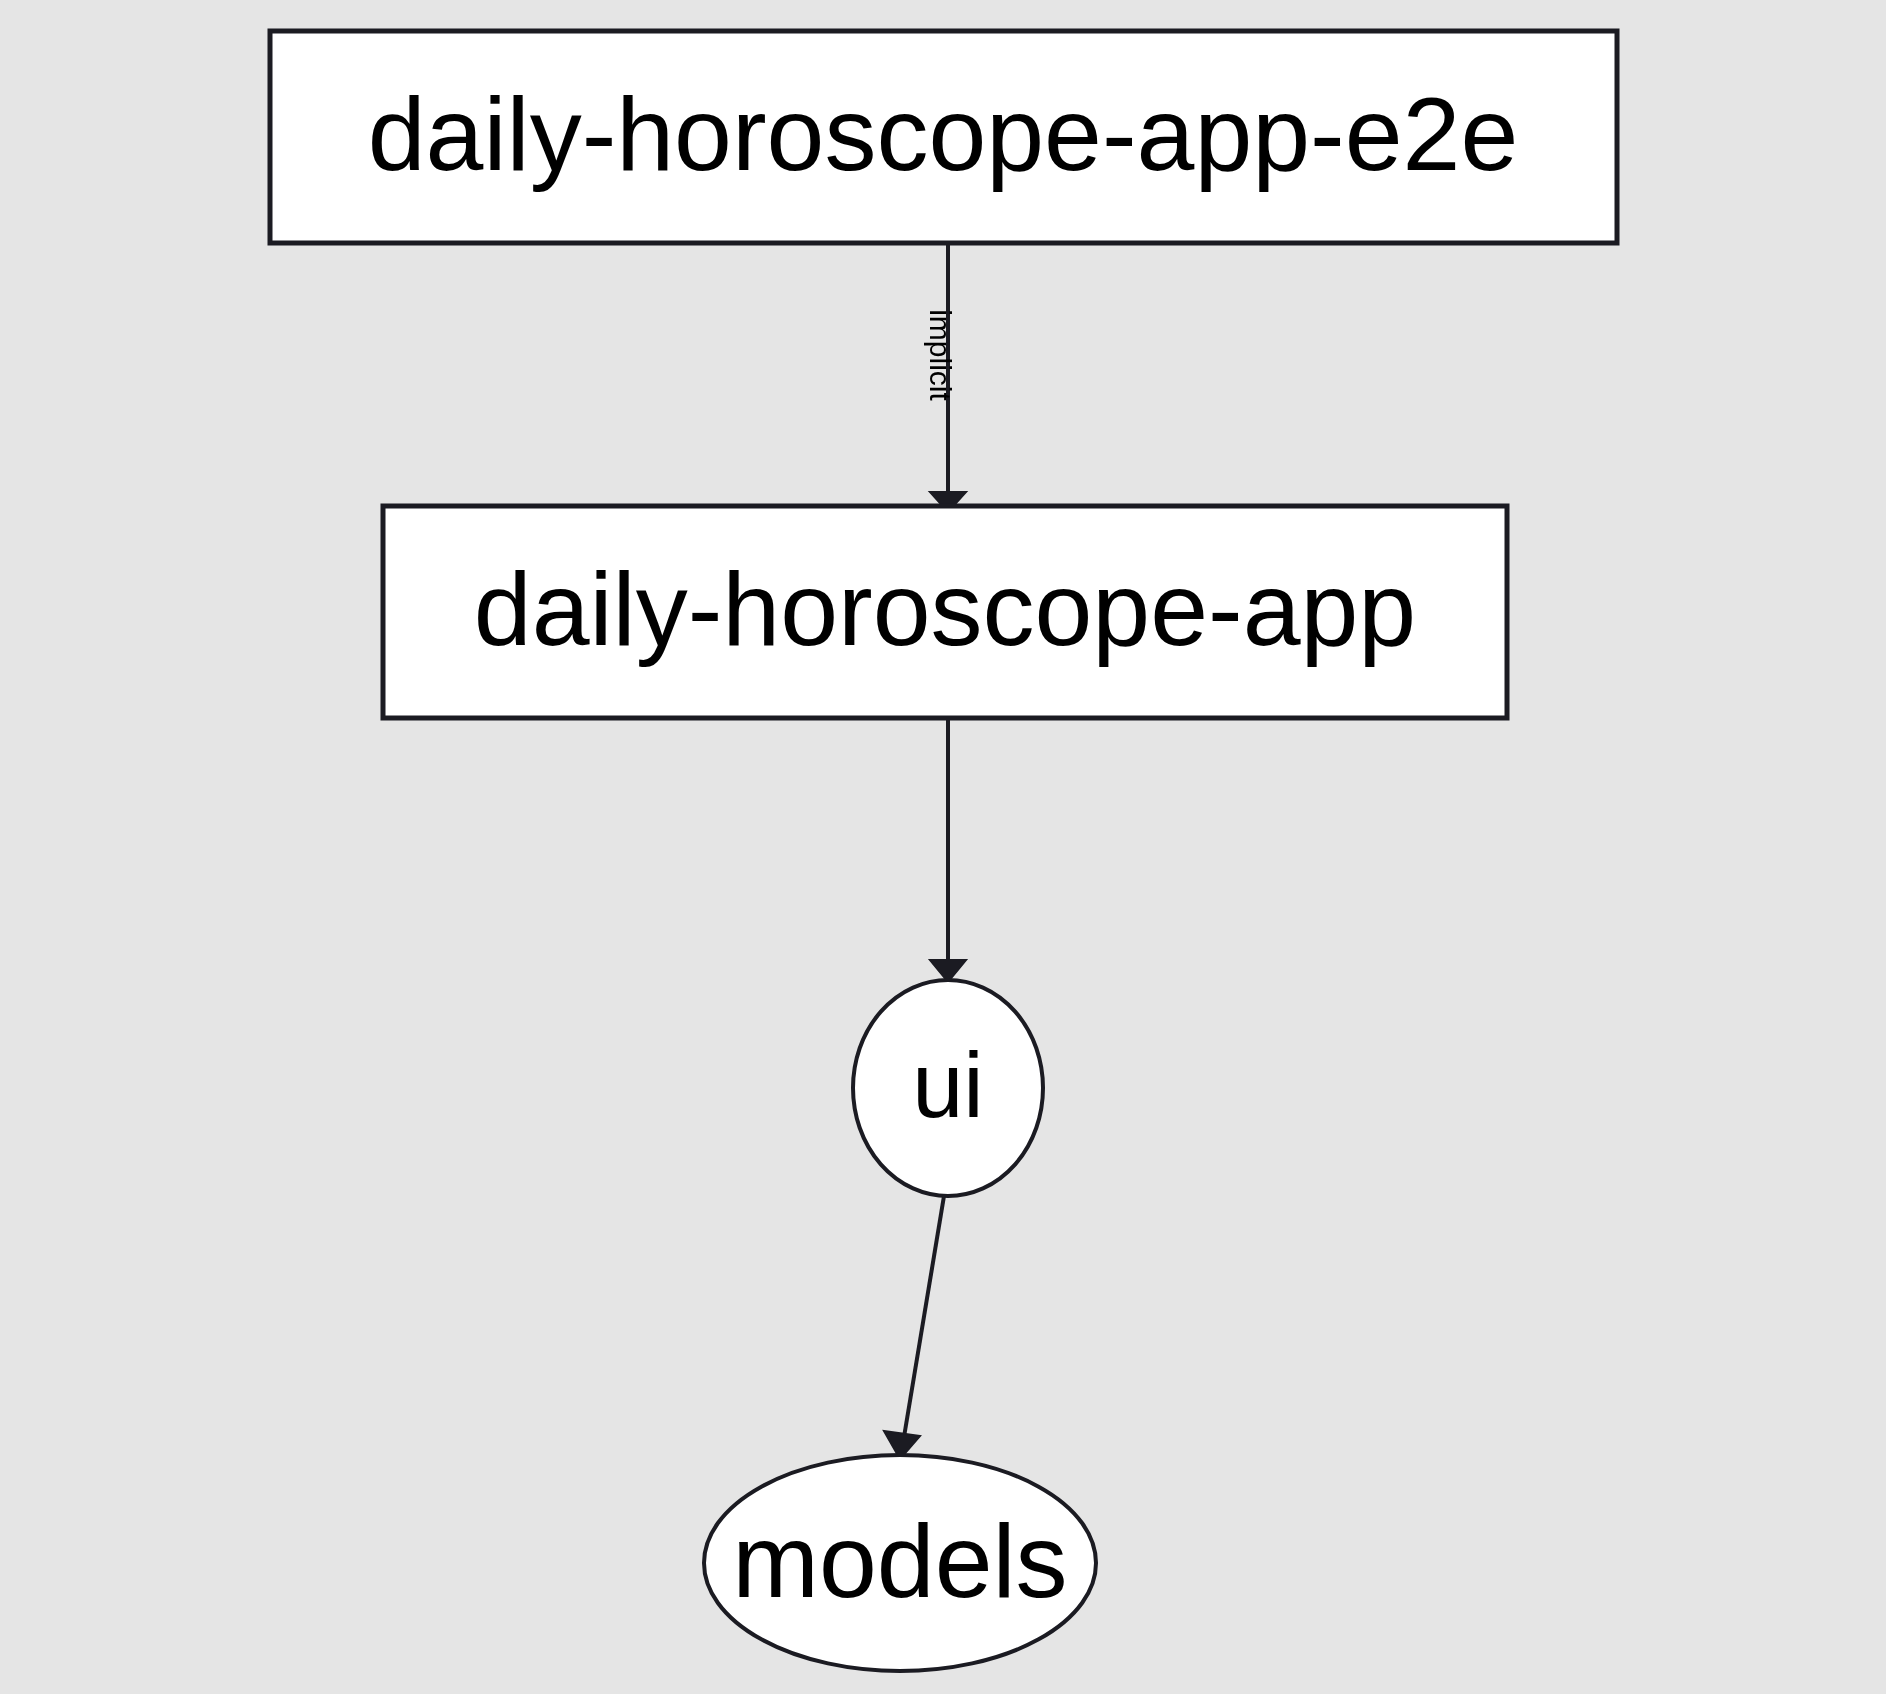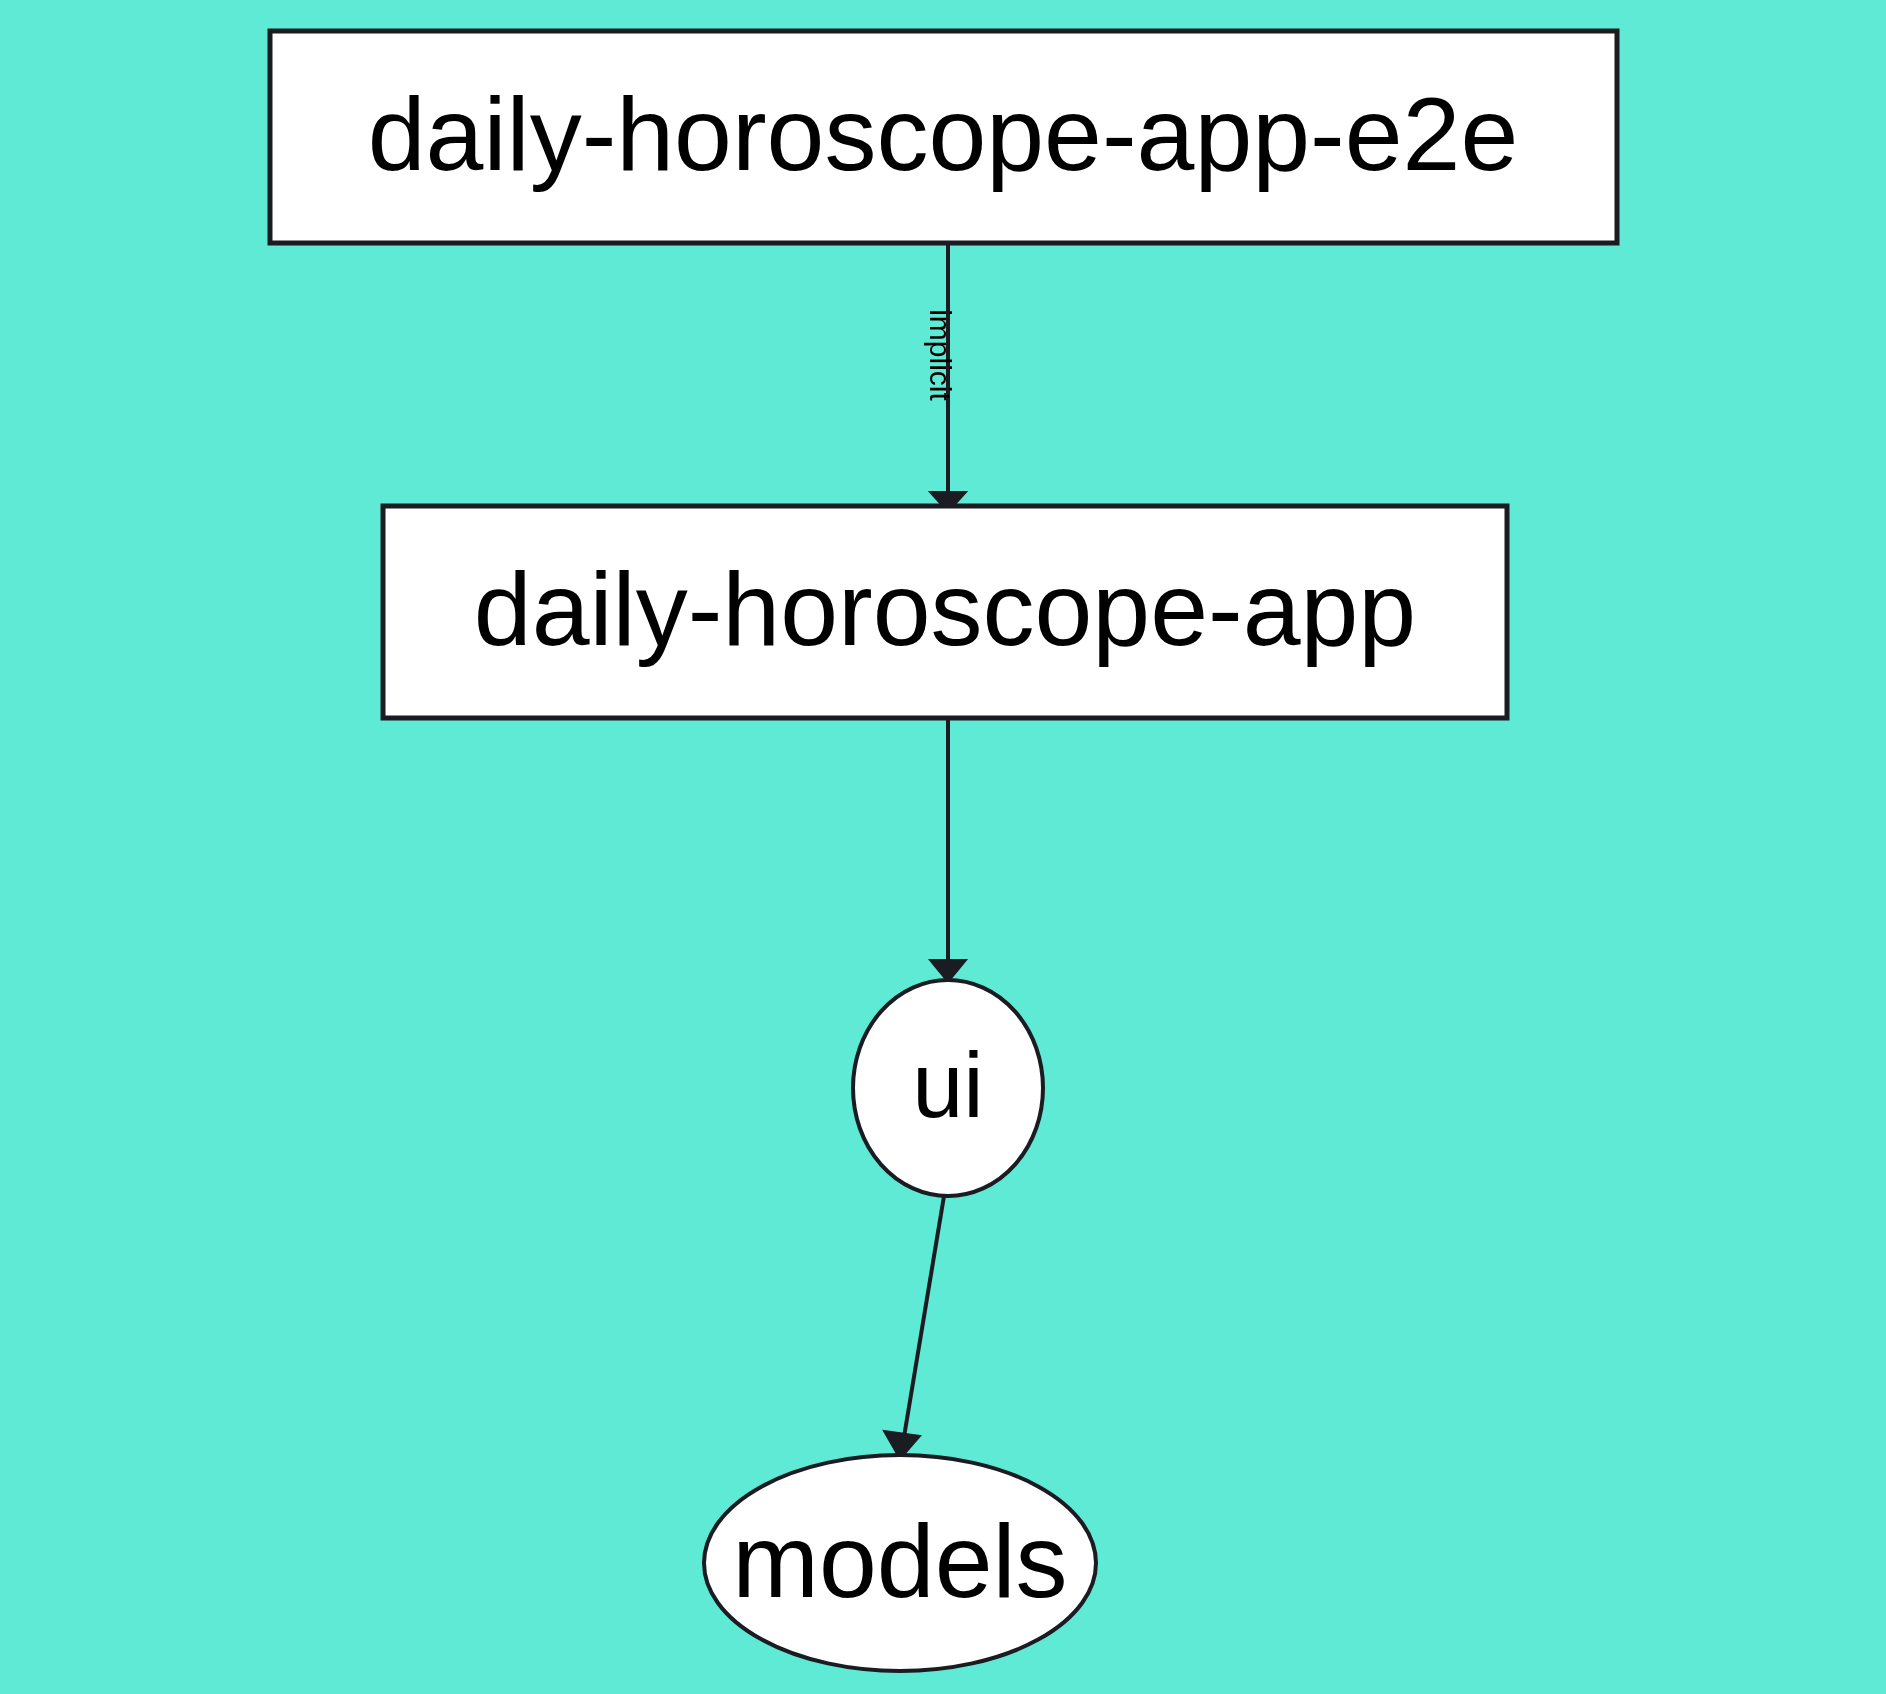--- a/index.html
+++ b/index.html
@@ -10,21 +10,21 @@
   body {
     width: 1886px;
     height: 1694px;
     overflow: hidden;
     font-family: "Liberation Sans", sans-serif;
   }
   #graph-root {
     position: relative;
     width: 1886px;
     height: 1694px;
-    background: #5eead4;
+    background: #e5e5e5;
   }
   svg#graph-canvas {
     display: block;
     width: 1886px;
     height: 1694px;
   }
   .node-shape {
     fill: #ffffff;
     stroke: #1b1b22;
     stroke-width: 5;

